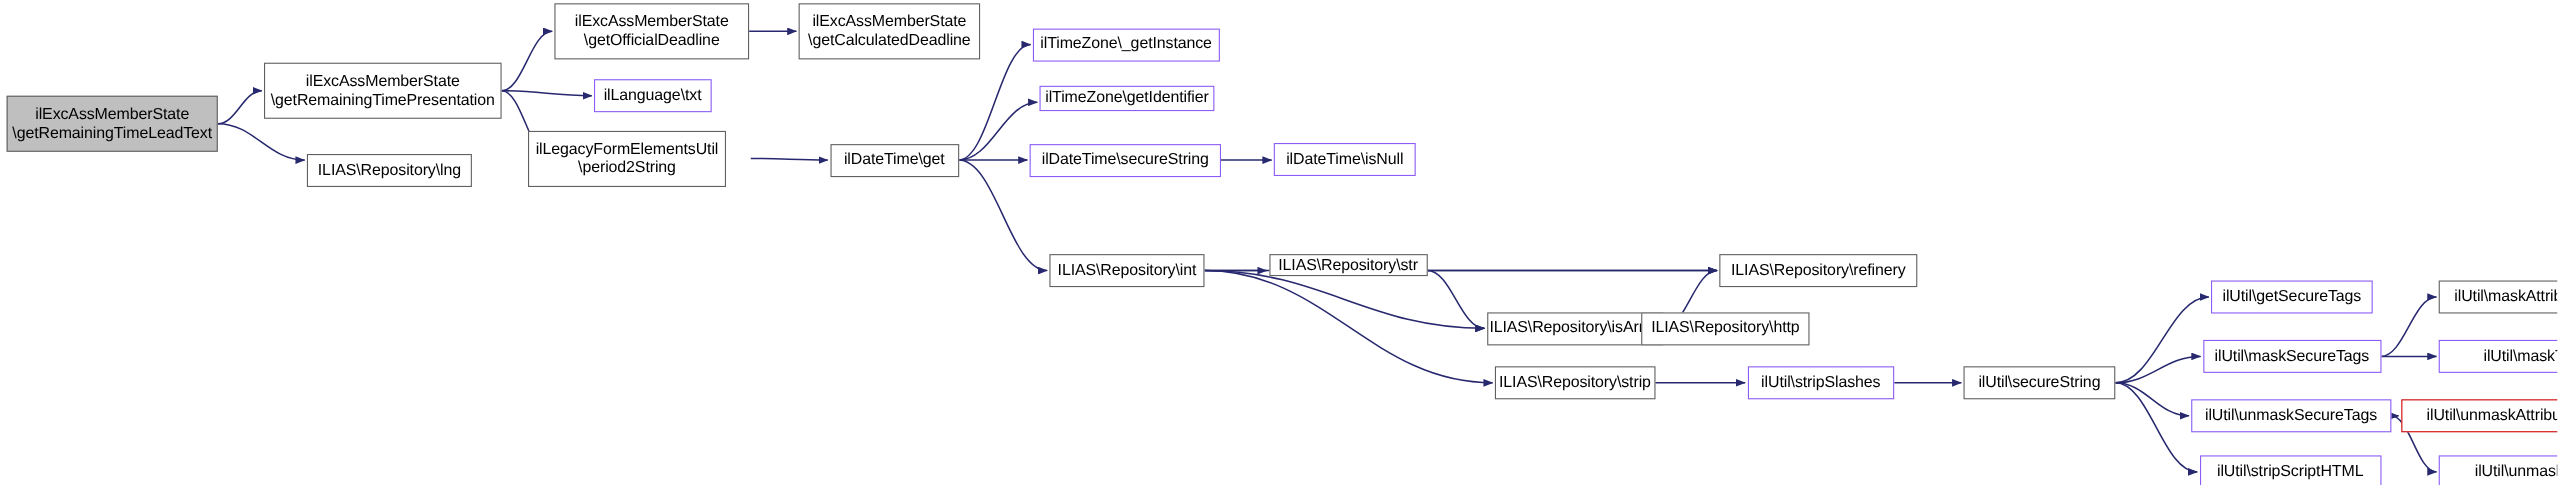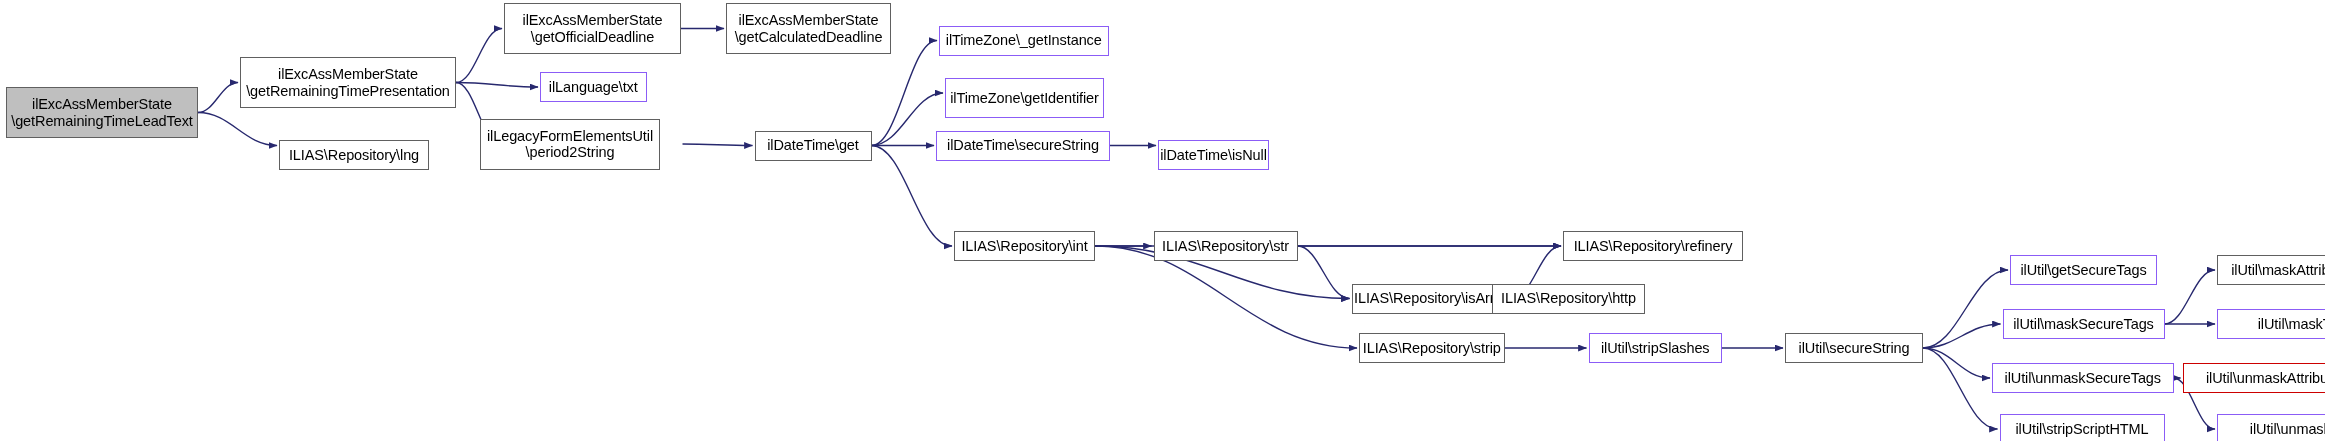--- a/index.html
+++ b/index.html
@@ -90,25 +90,25 @@
       <div class="node thick" style="left: 279px; top: 140px; width: 150px; height: 30px;">ILIAS\Repository\lng</div>
       <div class="node thick" style="left: 504px; top: 3px; width: 177px; height: 51px;">ilExcAssMemberState
 \getOfficialDeadline</div>
       <div class="node" style="left: 540px; top: 72px; width: 106.5px; height: 30px;">ilLanguage\txt</div>
       <div class="node thick" style="left: 480px; top: 118.5px; width: 180px; height: 51px;">ilLegacyFormElementsUtil
 \period2String</div>
       <div class="node thick" style="left: 726px; top: 3px; width: 165px; height: 51px;">ilExcAssMemberState
 \getCalculatedDeadline</div>
       <div class="node thick" style="left: 754.5px; top: 130.5px; width: 117px; height: 30px;">ilDateTime\get</div>
       <div class="node" style="left: 939px; top: 25.5px; width: 169.5px; height: 30px;">ilTimeZone\_getInstance</div>
-      <div class="node" style="left: 945px; top: 78px; width: 159px; height: 40px;">ilTimeZone\getIdentifier</div>
+      <div class="node" style="left: 945px; top: 78px; width: 159px; height: 23px;">ilTimeZone\getIdentifier</div>
       <div class="node" style="left: 936px; top: 130.5px; width: 174px; height: 30px;">ilDateTime\secureString</div>
-      <div class="node" style="left: 1158px; top: 140px; width: 111px; height: 30px;">ilDateTime\isNull</div>
+      <div class="node" style="left: 1158px; top: 130px; width: 129px; height: 30px;">ilDateTime\isNull</div>
       <div class="node thick" style="left: 954px; top: 231px; width: 141px; height: 30px;">ILIAS\Repository\int</div>
-      <div class="node thick" style="left: 1153.5px; top: 231px; width: 144px; height: 30px;">ILIAS\Repository\str</div>
+      <div class="node thick" style="left: 1153.5px; top: 231px; width: 144px; height: 20px;">ILIAS\Repository\str</div>
       <div class="node thick" style="left: 1563px; top: 231px; width: 180px; height: 30px; text-align: right;">ILIAS\Repository\refinery</div>
       <div class="node thick" style="left: 1351.5px; top: 283.5px; width: 160.5px; height: 30px;">ILIAS\Repository\isArray</div>
       <div class="node thick" style="left: 1492px; top: 283.5px; width: 153px; height: 30px;">ILIAS\Repository\http</div>
       <div class="node thick" style="left: 1359px; top: 333px; width: 145.5px; height: 30px;">ILIAS\Repository\strip</div>
       <div class="node" style="left: 1588.5px; top: 333px; width: 133.5px; height: 30px;">ilUtil\stripSlashes</div>
       <div class="node thick" style="left: 1785px; top: 333px; width: 138px; height: 30px;">ilUtil\secureString</div>
       <div class="node" style="left: 2010px; top: 255px; width: 147px; height: 30px;">ilUtil\getSecureTags</div>
       <div class="node" style="left: 2002.5px; top: 309px; width: 162px; height: 30px;">ilUtil\maskSecureTags</div>
       <div class="node" style="left: 1992px; top: 363px; width: 181.5px; height: 30px;">ilUtil\unmaskSecureTags</div>
       <div class="node" style="left: 1999.5px; top: 414px; width: 165px; height: 30px;">ilUtil\stripScriptHTML</div>

